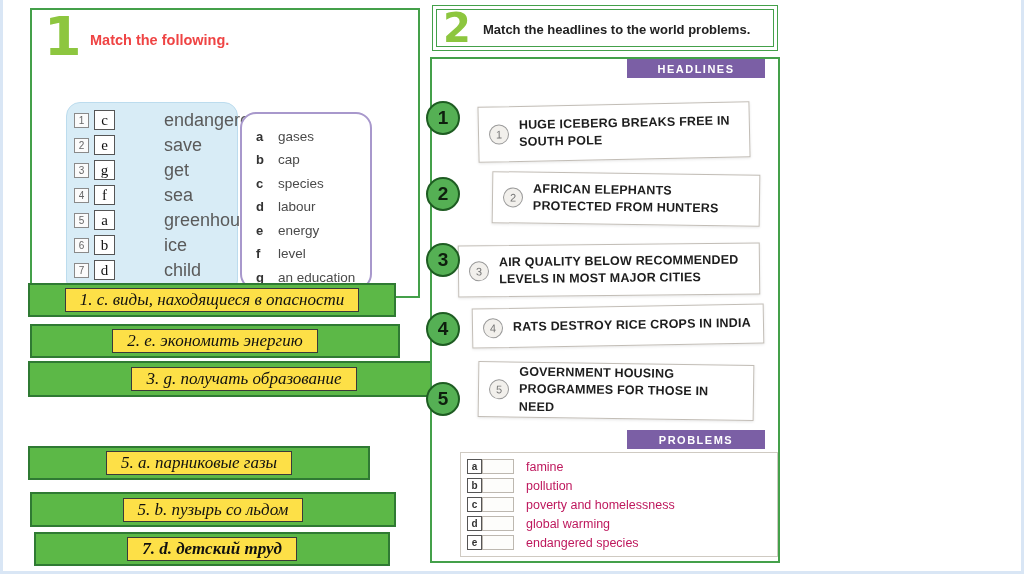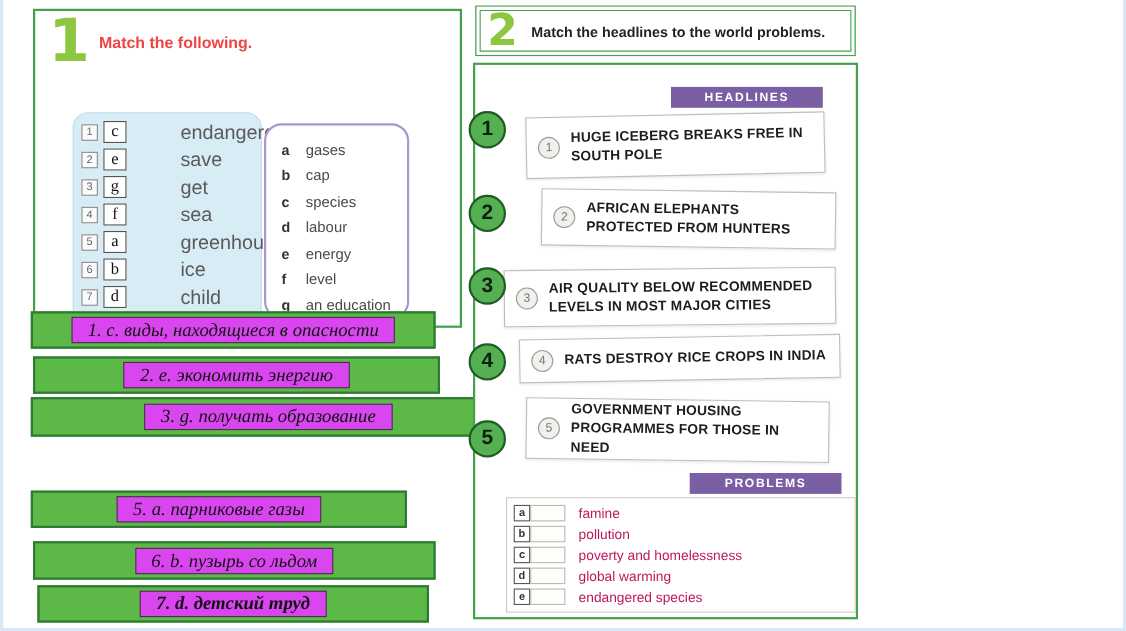--- a/index.html
+++ b/index.html
@@ -59,21 +59,21 @@
   .opt-letter { width:22px; font-size:13px; font-weight:700; color:#333; }
   .opt-text { font-size:13.5px; color:#4a4a4a; }
 
   
   .bar {
     position:absolute; height:34px;
     background:#5cb847; border:2px solid #2f7a33;
     display:flex; align-items:center; justify-content:center;
   }
   .bar-label {
-    background:#d946ef; border:1px solid #3a3a3a; padding:1px 14px;
+    background:#fde047; border:1px solid #3a3a3a; padding:1px 14px;
     font-family:"Liberation Serif", serif; font-style:italic;
     font-size:17px; color:#101010; white-space:nowrap;
   }
   .bar-label.bold { font-weight:700; }
 
   
   .ex2-header {
     position:absolute; left:432px; top:5px; width:346px; height:46px;
     background:#fff; border:1px solid #44a04a;
     box-shadow: inset 0 0 0 3px #fff, inset 0 0 0 4px #44a04a;
@@ -90,21 +90,21 @@
   .ex2-main {
     position:absolute; left:430px; top:57px; width:350px; height:506px;
     background:#fff; border:2px solid #44a04a;
   }
   .tab {
     position:absolute; width:138px; height:19px;
     background:#7b5fa5; color:#fff;
     font-size:11px; font-weight:700; letter-spacing:1.5px;
     display:flex; align-items:center; justify-content:center;
   }
-  .tab-headlines { left:178px; top:0;margin-top:20px; }
+  .tab-headlines { left:195px; top:0; }
   .tab-problems  { left:195px; top:371px; }
 
   .headline {
     position:absolute; background:#fff; border:1px solid #c2bdb6;
     box-shadow: 0 1px 3px rgba(0,0,0,.10);
     display:flex; align-items:center; gap:10px; padding:4px 10px;
   }
   .h-circle {
     width:20px; height:20px; border-radius:50%;
     border:1px solid #9a9a9a; background:#f2f0ec; color:#777;
@@ -224,21 +224,21 @@
   <div class="bar" style="left:30px;  top:324px; width:370px">
     <span class="bar-label">2. e. экономить энергию</span>
   </div>
   <div class="bar" style="left:28px;  top:361px; width:432px; height:36px">
     <span class="bar-label">3. g. получать образование</span>
   </div>
   <div class="bar" style="left:28px;  top:446px; width:342px">
     <span class="bar-label">5. a. парниковые газы</span>
   </div>
   <div class="bar" style="left:30px;  top:492px; width:366px; height:35px">
-    <span class="bar-label">6. b. пузырь со льдом</span>
+    <span class="bar-label">5. b. пузырь со льдом</span>
   </div>
   <div class="bar" style="left:34px;  top:532px; width:356px">
     <span class="bar-label bold">7. d. детский труд</span>
   </div>
 
   <section class="ex2-header">
     <div class="ex2-num">2</div>
     <div class="ex2-title">Match the headlines to the world problems.</div>
   </section>
 

